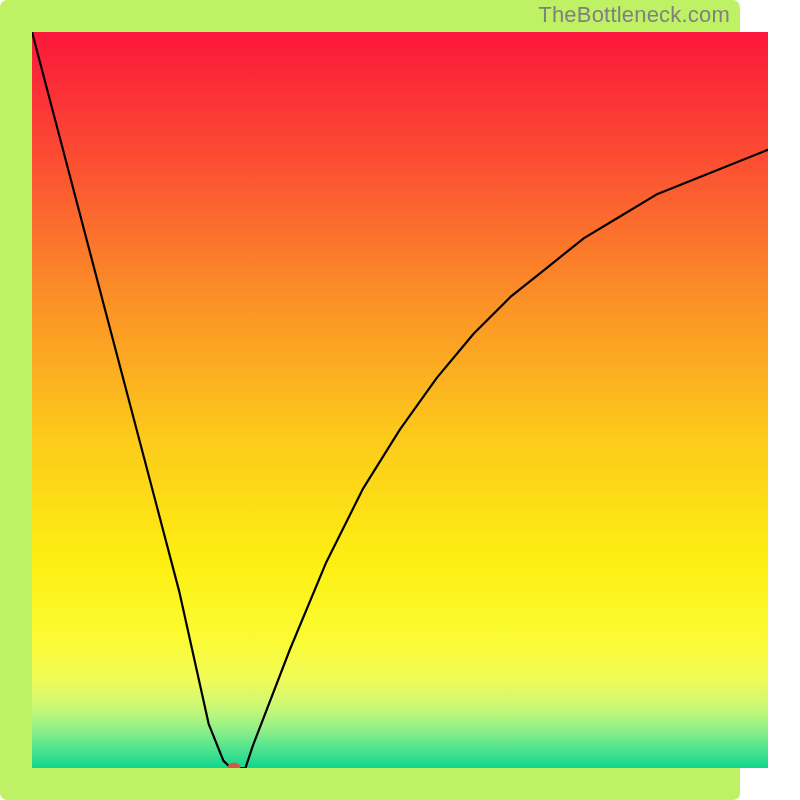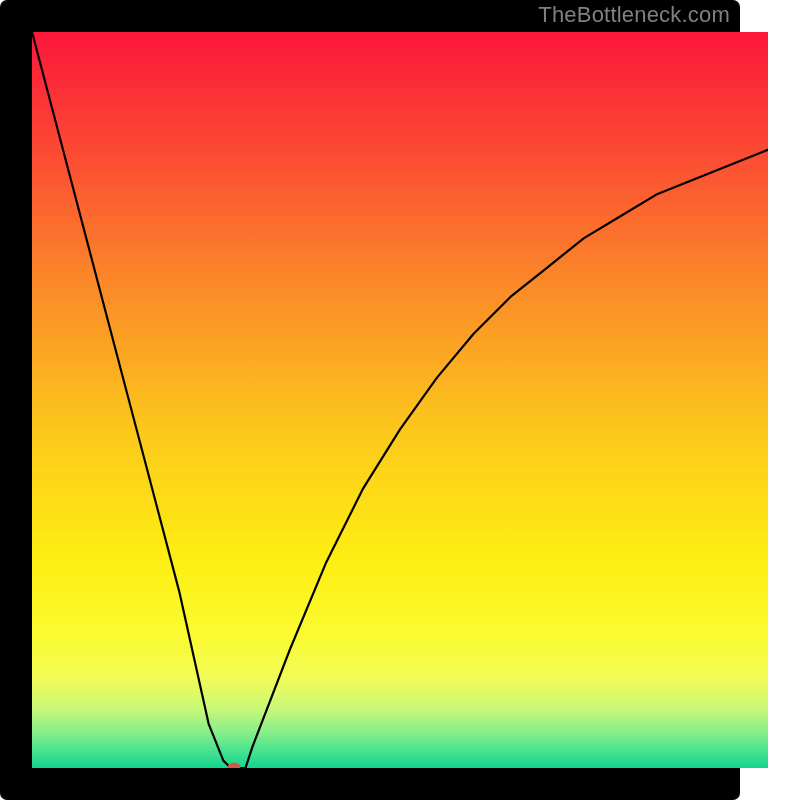--- a/index.html
+++ b/index.html
@@ -8,21 +8,21 @@
     width: 800px;
     height: 800px;
     overflow: hidden;
     background: #fff;
     font-family: Arial, Helvetica, sans-serif;
   }
   .canvas {
     position: relative;
     width: 740px;
     height: 800px;
-    background: #000000;
+    background: #bef264;
     border-radius: 7px;
   }
   .watermark {
     position: absolute;
     top: 2px;
     right: 10px;
     color: #808080;
     font-size: 22px;
     font-weight: 500;
     letter-spacing: 0.2px;

